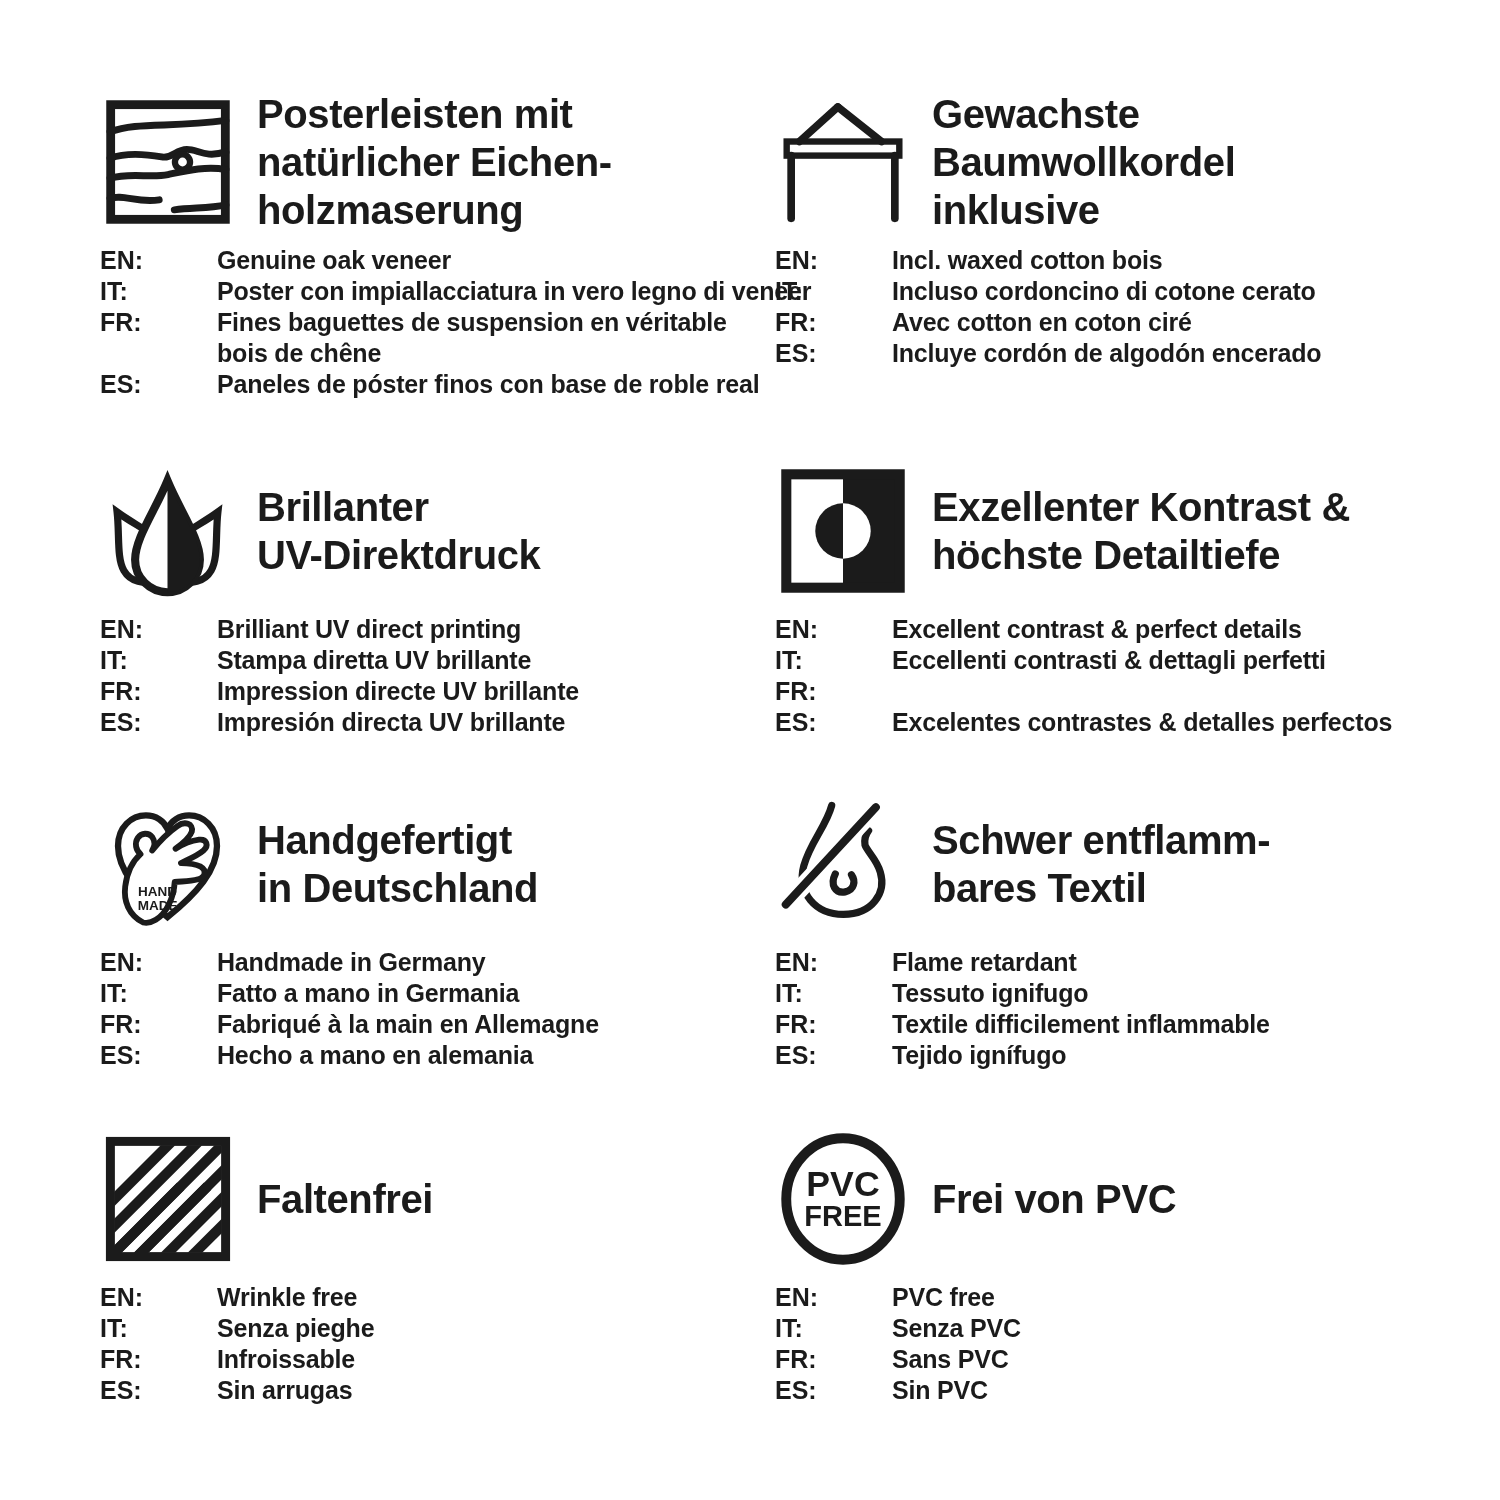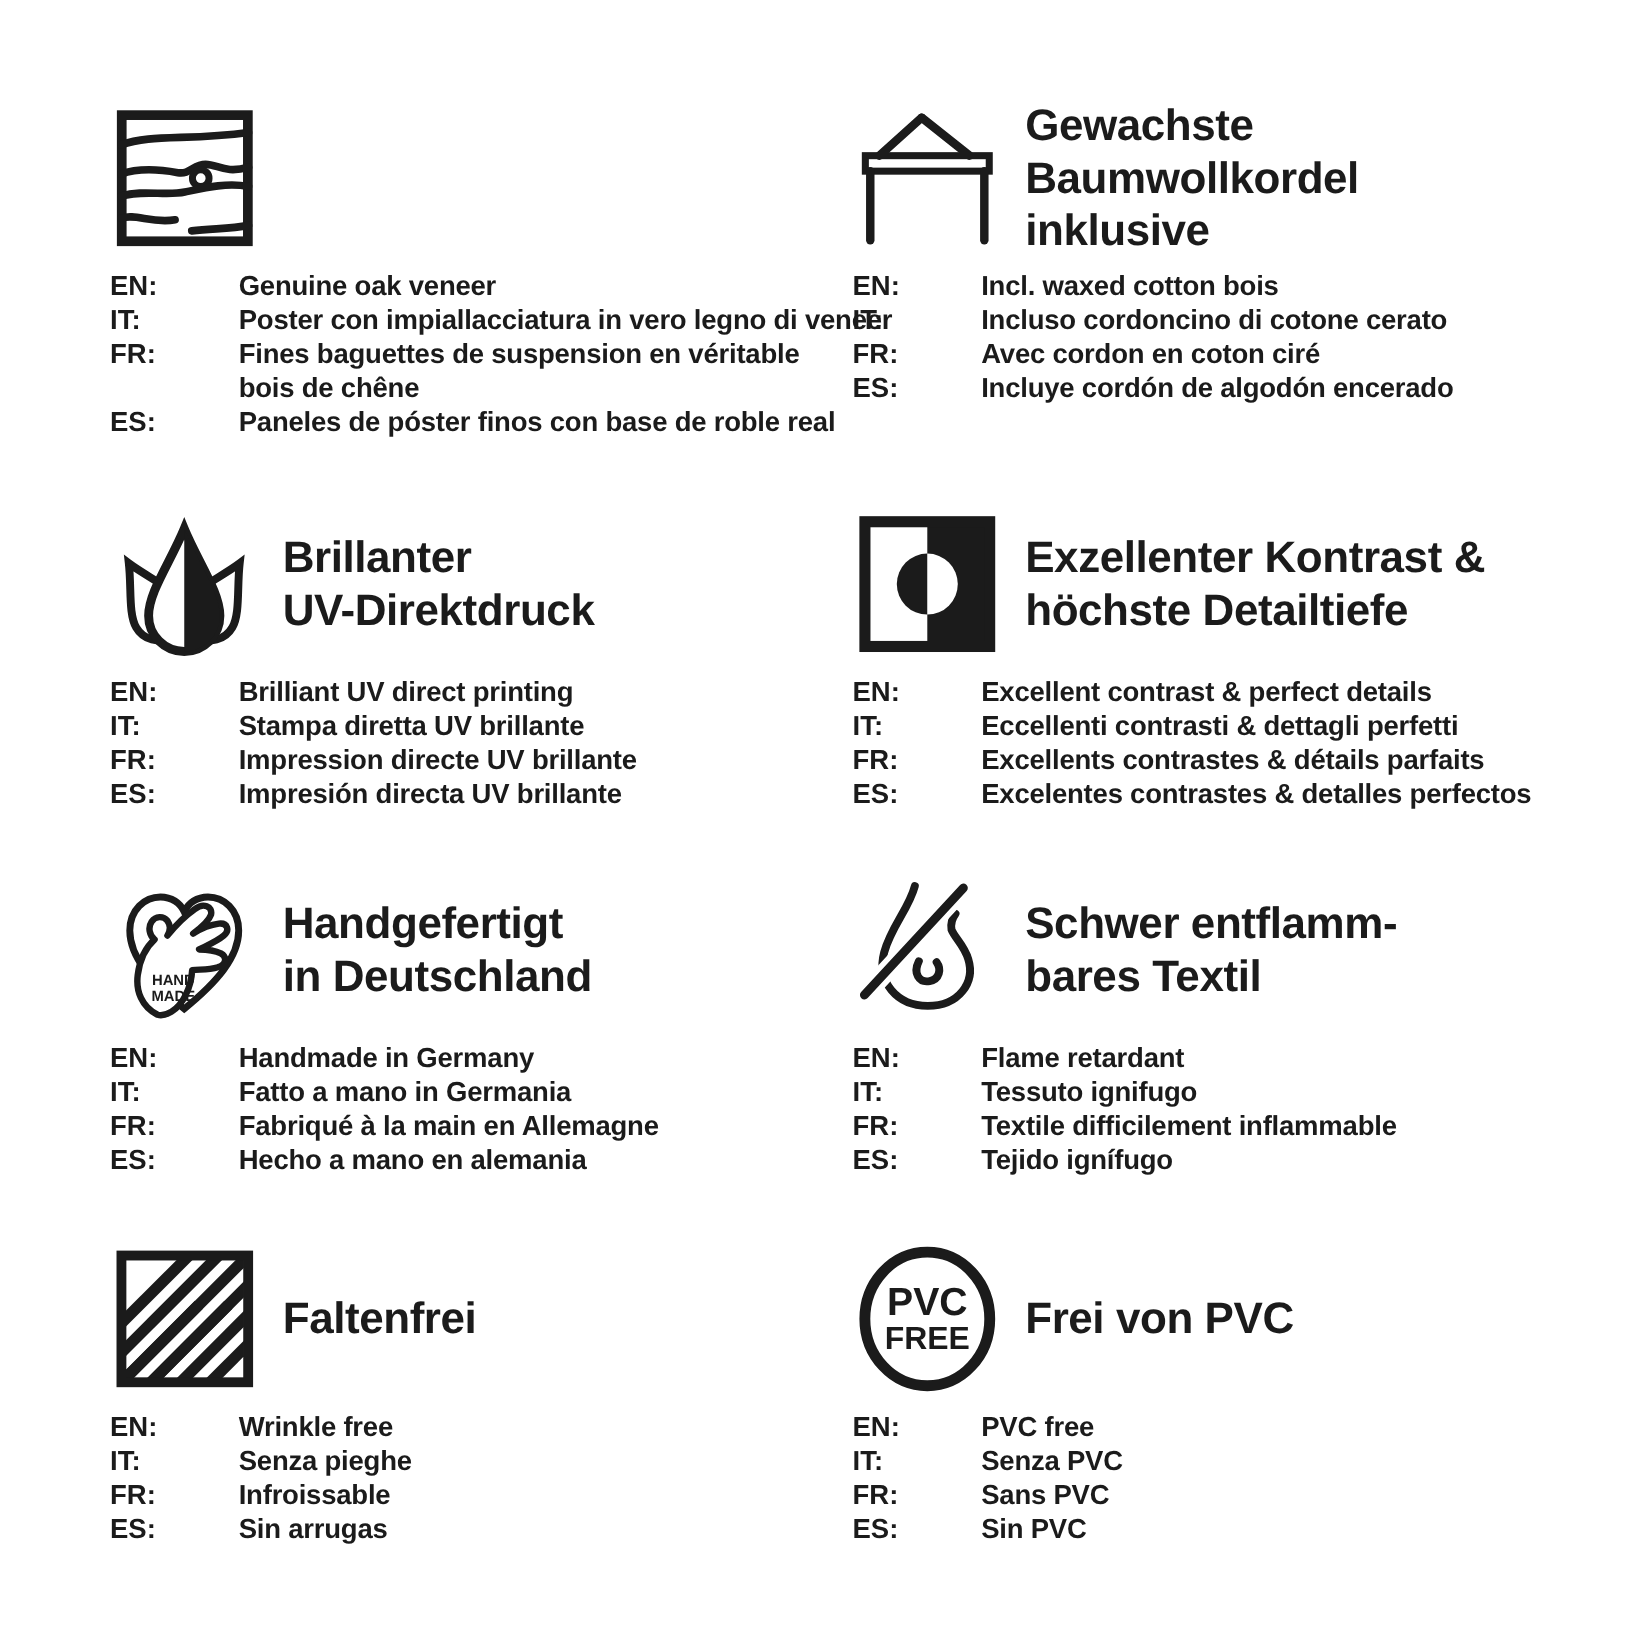--- a/index.html
+++ b/index.html
@@ -37,20 +37,23 @@
       <svg width="126" height="130" viewBox="0 0 100 100" fill="none" stroke="#1b1b1b" stroke-linecap="round">
         <rect x="4.5" y="4.5" width="91" height="91" stroke-width="7"></rect>
         <path d="M4 26 C26 18 52 23 96 17" stroke-width="5.5"></path>
         <path d="M4 47 C18 42 34 44 45 46 C54 47.5 56 40 65 40 C74 40 79 47 96 42" stroke-width="5.5"></path>
         <circle cx="61.5" cy="50" r="6" stroke-width="5"></circle>
         <path d="M4 63 C20 58 36 63 50 60 C64 57 80 53 96 56" stroke-width="5.5"></path>
         <path d="M4 79 C14 75 26 83 43 80" stroke-width="5.5"></path>
         <path d="M55 88 C70 86 82 87 96 84" stroke-width="5.5"></path>
       </svg>
     </div>
+    <div class="title">Posterleisten mit
+natürlicher Eichen-
+holzmaserung</div>
   </div>
   <div class="translations">
     <div class="t-row">
       <span class="t-lang">EN:</span>
       <span class="t-value">Genuine oak veneer</span>
     </div>
     <div class="t-row">
       <span class="t-lang">IT:</span>
       <span class="t-value">Poster con impiallacciatura in vero legno di veneer</span>
     </div>
@@ -85,21 +88,21 @@
     <div class="t-row">
       <span class="t-lang">EN:</span>
       <span class="t-value">Incl. waxed cotton bois</span>
     </div>
     <div class="t-row">
       <span class="t-lang">IT:</span>
       <span class="t-value">Incluso cordoncino di cotone cerato</span>
     </div>
     <div class="t-row">
       <span class="t-lang">FR:</span>
-      <span class="t-value">Avec cordon en coton ciré</span>
+      <span class="t-value">Avec cotton en coton ciré</span>
     </div>
     <div class="t-row">
       <span class="t-lang">ES:</span>
       <span class="t-value">Incluye cordón de algodón encerado</span>
     </div>
   </div>
 </div>
 
 <div class="feature" style="left:100px;top:462px;">
   <div class="icon-row">
@@ -163,21 +166,20 @@
     <div class="t-row">
       <span class="t-lang">EN:</span>
       <span class="t-value">Excellent contrast &amp; perfect details</span>
     </div>
     <div class="t-row">
       <span class="t-lang">IT:</span>
       <span class="t-value">Eccellenti contrasti &amp; dettagli perfetti</span>
     </div>
     <div class="t-row">
       <span class="t-lang">FR:</span>
-      <span class="t-value">Excellents contrastes &amp; détails parfaits</span>
     </div>
     <div class="t-row">
       <span class="t-lang">ES:</span>
       <span class="t-value">Excelentes contrastes &amp; detalles perfectos</span>
     </div>
   </div>
 </div>
 
 <div class="feature" style="left:100px;top:795px;">
   <div class="icon-row">

